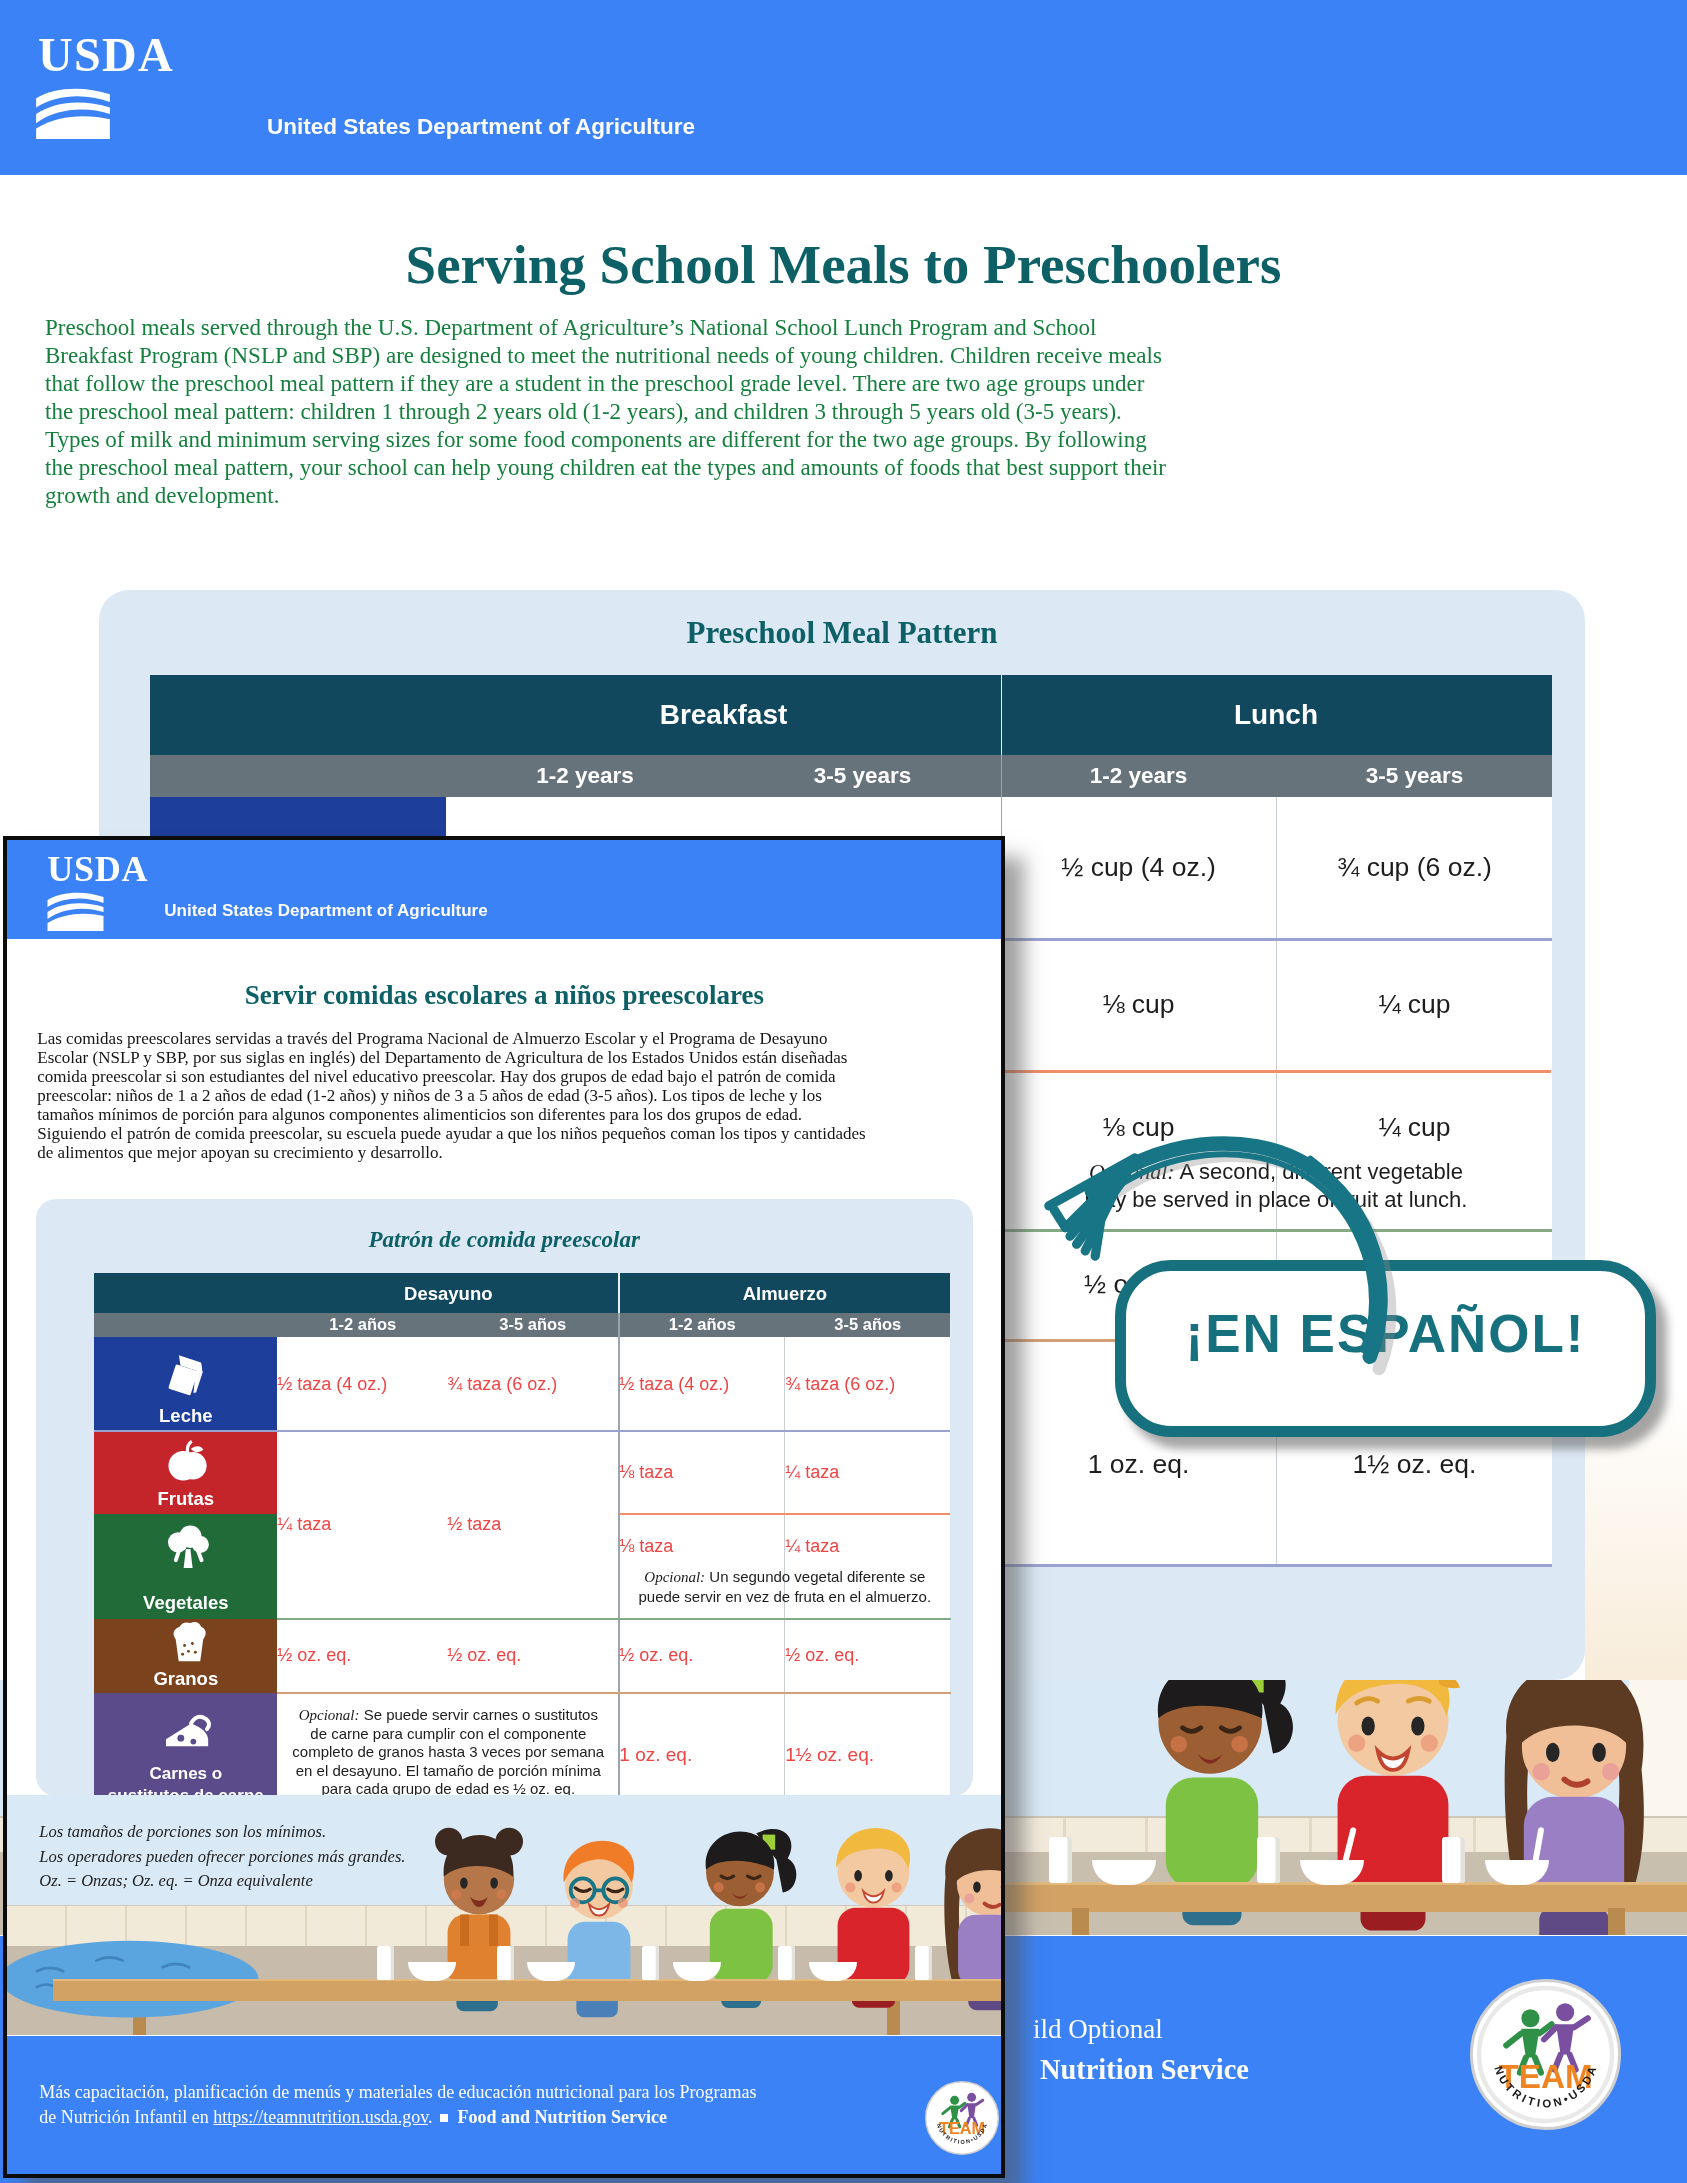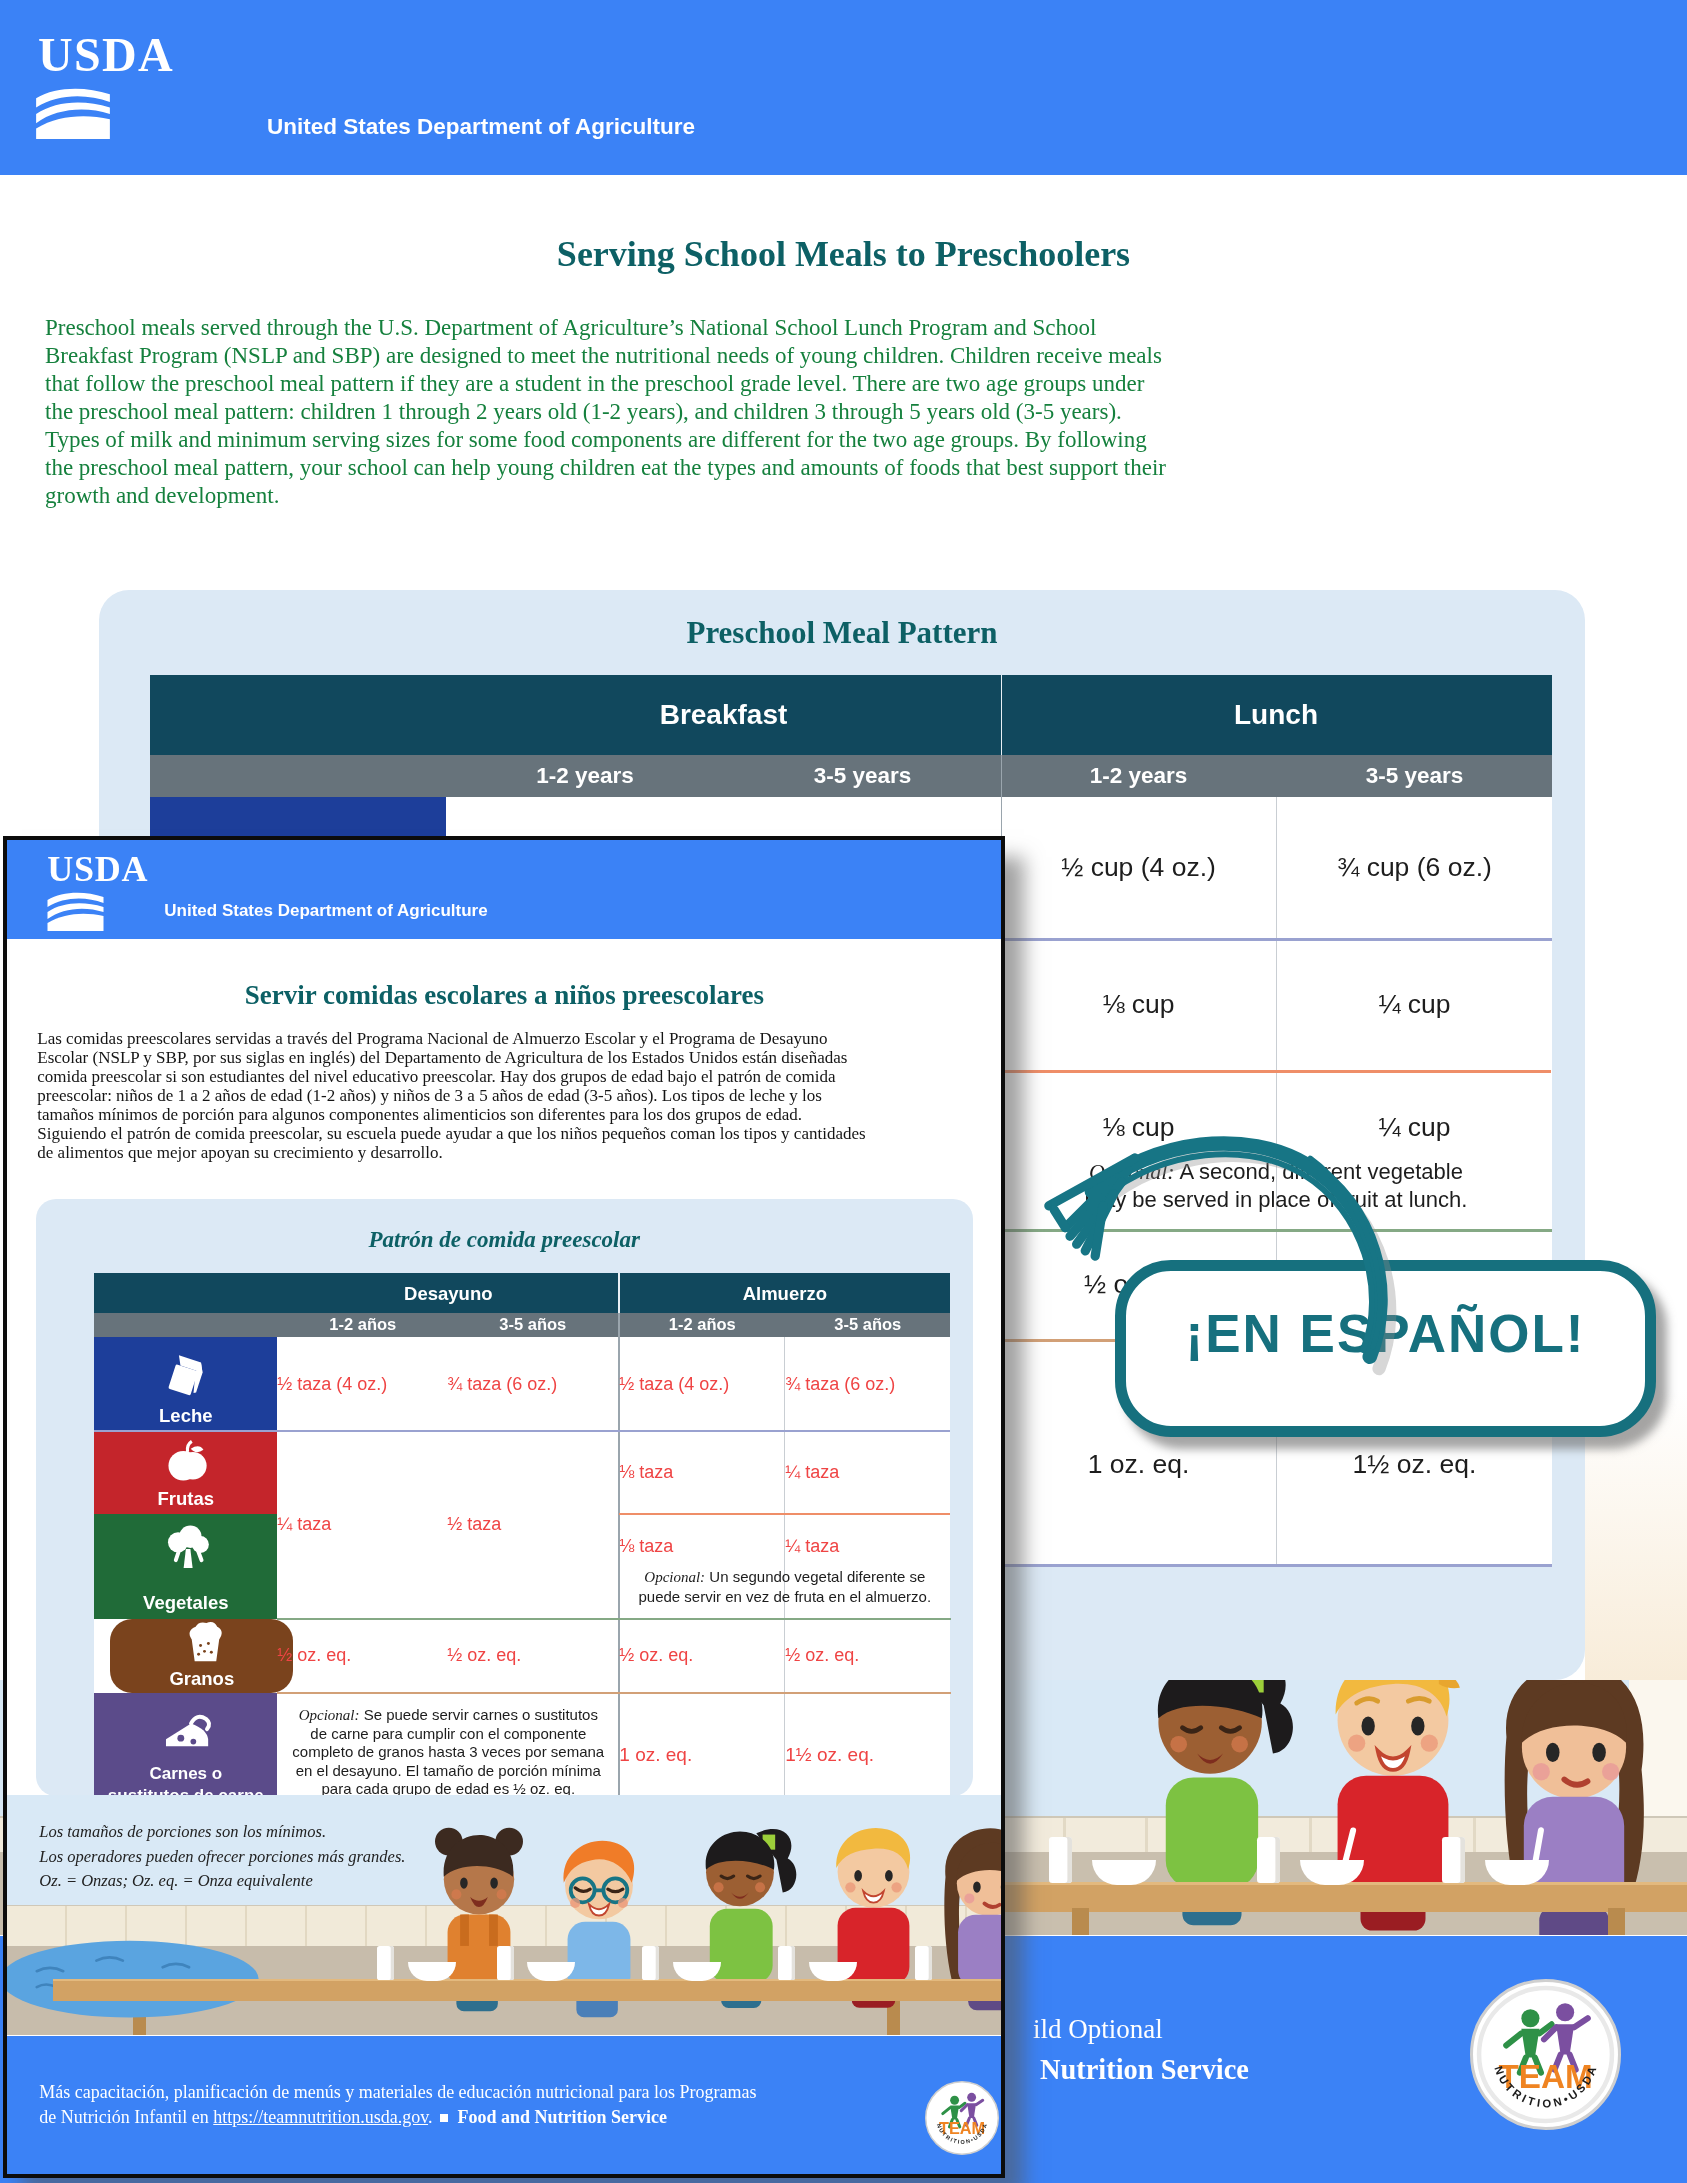--- a/index.html
+++ b/index.html
@@ -24,21 +24,21 @@
   <span class="abs" style="left:36px;top:85px;">
     <svg width="74" height="54" viewBox="0 0 112 82">
       <path d="M0,20 C30,2 75,2 112,14 L112,26 C75,12 32,14 0,34 Z" fill="#ffffff"></path>
       <path d="M0,44 C30,24 72,22 112,34 L112,44 C74,32 30,36 0,58 Z" fill="#ffffff"></path>
       <path d="M0,66 C34,46 74,44 112,52 L112,82 L0,82 Z" fill="#ffffff"></path>
     </svg>
   </span>
   <div class="abs white" style="left:267px;top:114px;font-size:22.5px;font-weight:bold;">United States Department of Agriculture</div>
 </div>
 
-<div class="abs serif center" style="left:0;top:233px;width:1687px;font-size:36px;font-weight:bold;color:#0d6065;">Serving School Meals to Preschoolers</div>
+<div class="abs serif center" style="left:0;top:233px;width:1687px;font-size:55px;font-weight:bold;color:#0d6065;">Serving School Meals to Preschoolers</div>
 
 <div class="abs serif" style="left:45px;top:314px;width:1614px;font-size:23px;line-height:28px;color:#15803d;">
   <div>Preschool meals served through the U.S. Department of Agriculture’s National School Lunch Program and School</div>
   <div>Breakfast Program (NSLP and SBP) are designed to meet the nutritional needs of young children. Children receive meals</div>
   <div>that follow the preschool meal pattern if they are a student in the preschool grade level. There are two age groups under</div>
   <div>the preschool meal pattern: children 1 through 2 years old (1-2 years), and children 3 through 5 years old (3-5 years).</div>
   <div>Types of milk and minimum serving sizes for some food components are different for the two age groups. By following</div>
   <div>the preschool meal pattern, your school can help young children eat the types and amounts of foods that best support their</div>
   <div>growth and development.</div>
 </div>
@@ -298,21 +298,21 @@
         <svg width="56" height="56" viewBox="0 0 100 100">
           <circle cx="34" cy="38" r="18" fill="#ffffff"></circle>
             <circle cx="56" cy="28" r="20" fill="#ffffff"></circle>
           <circle cx="74" cy="42" r="15" fill="#ffffff"></circle>
           <path d="M48,50 L44,84 L60,84 L56,50 Z" fill="#ffffff"></path>
             <path d="M36,52 L30,70 M70,54 L76,70" stroke="#ffffff" stroke-width="7" stroke-linecap="round"></path>
           </svg>
       </span>
       <div class="abs iconlabel" style="left:0;top:78px;width:183px;font-size:18.5px;">Vegetales</div>
     </div>
-    <div class="abs" style="left:16px;top:346px;width:183px;height:74px;background:#7a431d;border-radius:22px;">
+    <div class="abs" style="left:0;top:346px;width:183px;height:74px;background:#7a431d;">
       <span class="abs" style="left:69px;top:1.3px;">
         <svg width="49" height="49" viewBox="0 0 100 100">
           <path d="M26,40 q-12,-18 8,-26 q6,-12 22,-8 q16,-6 22,8 q16,8 4,26 L76,84 L32,84 Z" fill="#ffffff"></path>
           <g fill="#7a431d">
               <circle cx="44" cy="52" r="3"></circle>
               <circle cx="60" cy="48" r="3"></circle>
               <circle cx="52" cy="64" r="3"></circle>
               <circle cx="66" cy="66" r="3"></circle>
               <circle cx="40" cy="70" r="3"></circle>
             </g>

